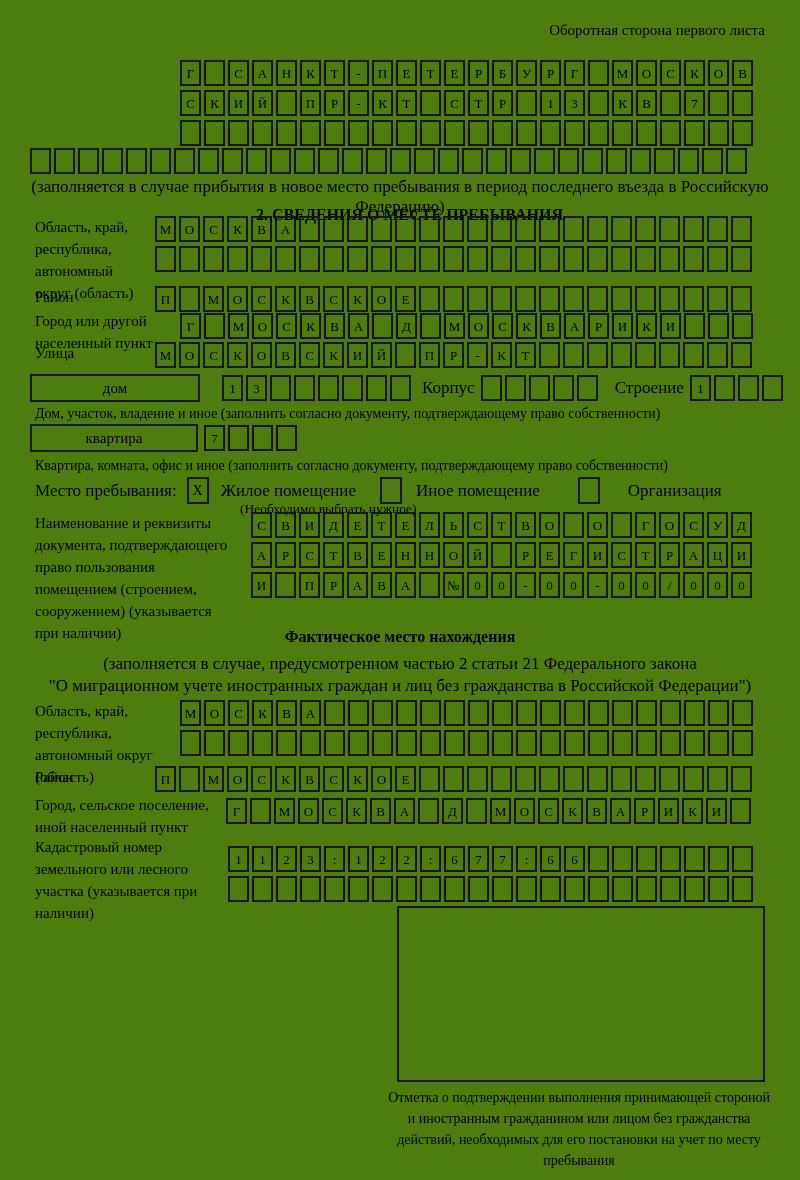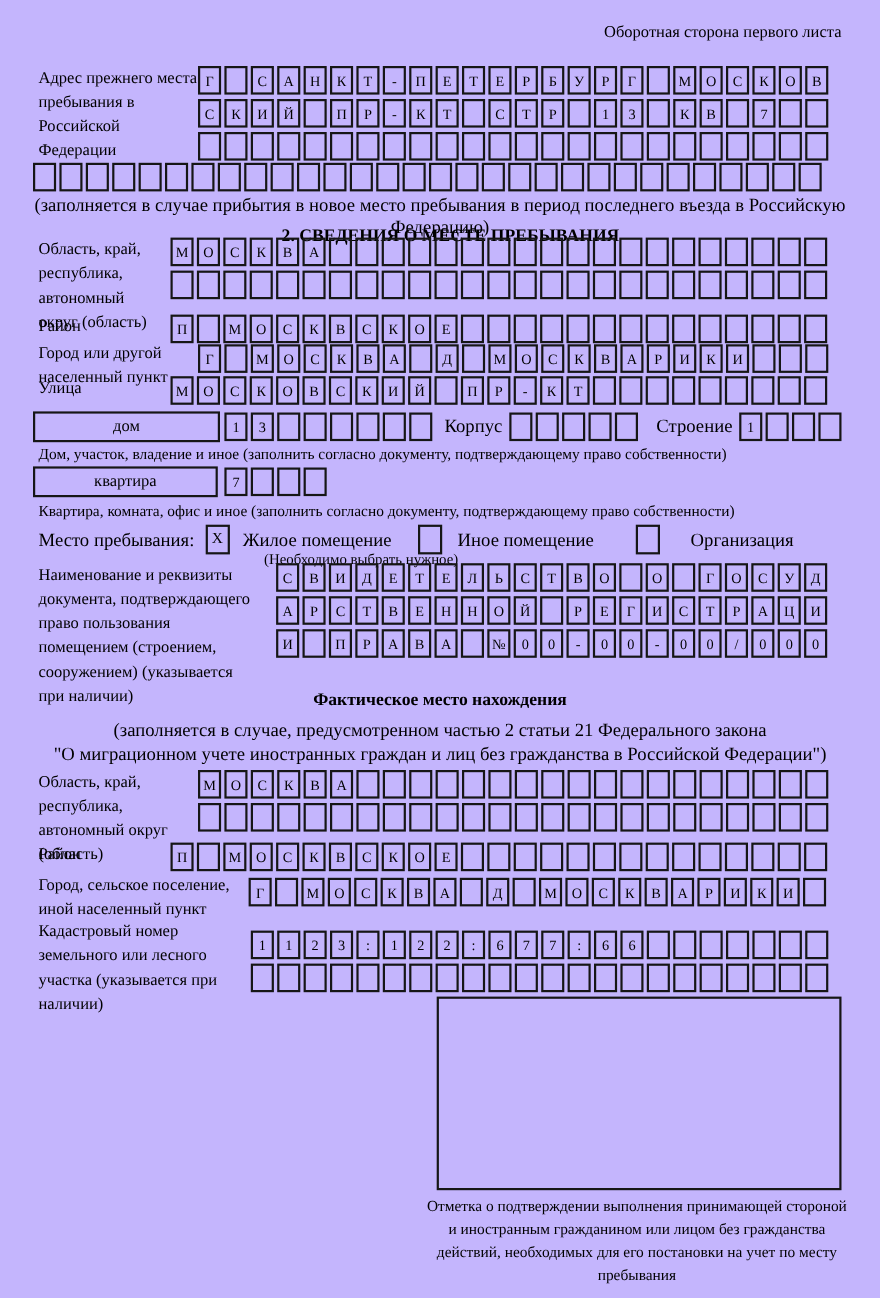--- a/index.html
+++ b/index.html
@@ -1,16 +1,16 @@
 <!DOCTYPE html>
 <html><head>
 <meta charset="utf-8">
 <style>
   html,body{margin:0;padding:0;background:#fff;}
-  .page{position:relative;width:800px;height:1180px;background:#c4b5fd;color:#000;
+  .page{position:relative;width:800px;height:1180px;background:#4d7c0f;color:#000;
         font-family:"Liberation Serif","DejaVu Serif",serif;overflow:hidden;}
   .lbl{position:absolute;font-size:15px;line-height:22px;}
   .lbl-inline{font-size:17px;white-space:nowrap;}
   .cap{position:absolute;font-size:14px;}
   .notec{position:absolute;left:0;right:0;text-align:center;font-size:17px;}
   .hdr{position:absolute;left:0;right:0;text-align:center;font-weight:bold;font-size:16px;}
   .cellrow{position:absolute;display:flex;}
   .cell{flex:0 0 auto;width:21px;height:26px;margin-right:3px;border:2px solid #161616;
         box-sizing:border-box;display:flex;align-items:center;justify-content:center;
         font-size:13px;line-height:1;}
@@ -21,21 +21,20 @@
   .bigbox{position:absolute;border:2px solid #161616;box-sizing:border-box;}
   .title-right{position:absolute;right:35px;top:22px;font-size:15px;}
 </style>
 </head>
 <body>
 
 <div class="page">
 
   <div class="title-right">Оборотная сторона первого листа</div>
 
-  <div class="lbl" style="left:35px;top:60px;width:145px;">Адрес прежнего места пребывания в Российской Федерации</div>
   <div class="cellrow" style="left:180px;top:60px;">
       <span class="cell">Г</span>
       <span class="cell"></span>
       <span class="cell">С</span>
       <span class="cell">А</span>
       <span class="cell">Н</span>
       <span class="cell">К</span>
       <span class="cell">Т</span>
       <span class="cell">-</span>
       <span class="cell">П</span>
@@ -279,21 +278,21 @@
       <span class="cell"></span>
       <span class="cell"></span>
       <span class="cell"></span>
       <span class="cell"></span>
       <span class="cell"></span>
       <span class="cell"></span>
       <span class="cell"></span>
     </div>
 
   <div class="cellrow" style="left:30px;top:374px;align-items:center;">
-    <div class="wbox" style="width:170px;margin-right:4px;">дом</div>
+    <div class="wbox" style="width:170px;margin-right:22px;">дом</div>
     <div style="display:flex;">
         <span class="cell">1</span>
         <span class="cell">3</span>
         <span class="cell"></span>
         <span class="cell"></span>
         <span class="cell"></span>
         <span class="cell"></span>
         <span class="cell"></span>
         <span class="cell"></span>
       </div>

